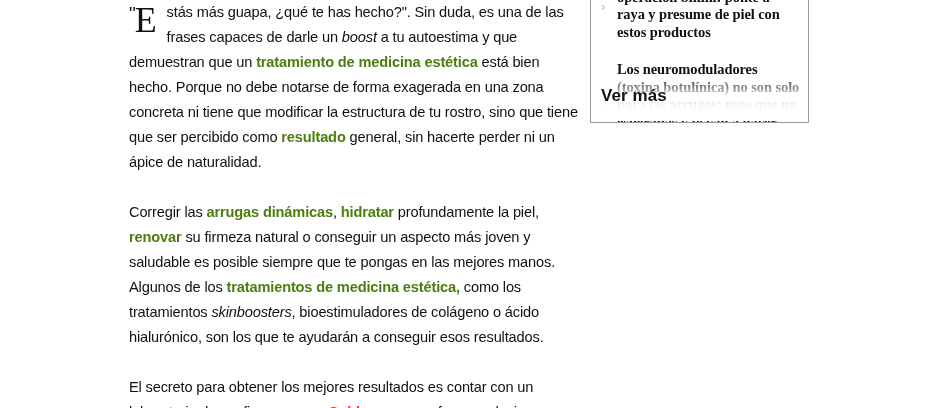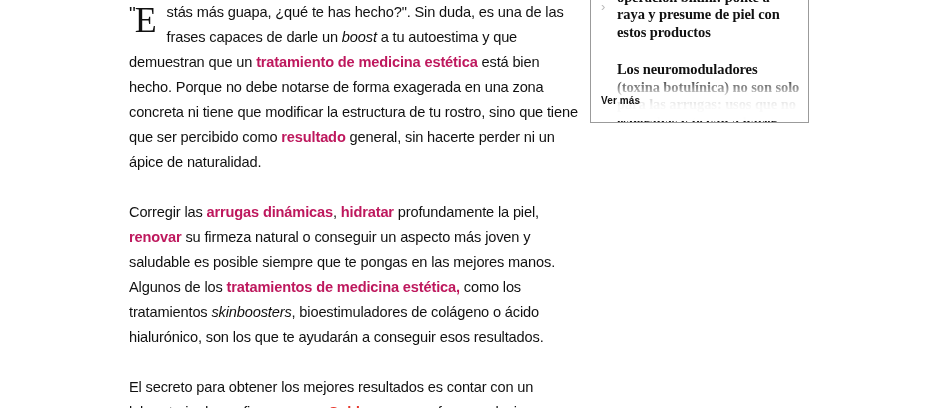--- a/index.html
+++ b/index.html
@@ -19,21 +19,21 @@
   }
   .para {
     font-family:"Liberation Sans", sans-serif;
     font-size:14.6px;
     line-height:25px;
     color:#111111;
     letter-spacing:-0.15px;
     text-align:left;
   }
   .para + .para { margin-top:25px; }
-  .para b, .para strong { font-weight:700; color:#be185d;margin-top:47px; }
+  .para b, .para strong { font-weight:700; color:#4d7c0f;margin-top:47px; }
   .para i, .para em { }
   .para a.red { color:#e8372c; font-weight:700; text-decoration:none; }
 
   
   .dropcap-wrap { position:relative; }
   .dropcap {
     float:left;
     font-family:"Liberation Serif", serif;
     font-size:36px;
     line-height:0.78;
@@ -99,21 +99,21 @@
        rgba(255,255,255,0.72) 38%,
        rgba(255,255,255,0.97) 68%,
        #ffffff 100%);
     pointer-events:none;
   }
   .ver-mas {
     position:absolute;
     left:10px;
     bottom:16px;
     font-family:"Liberation Sans", sans-serif;
-    font-size:10px;
+    font-size:17px;
     font-weight:700;
     color:#111111;
     letter-spacing:0.1px;
     background:transparent;
     border:0;
     cursor:pointer;
     padding:0;
   }
 </style>
 </head>

